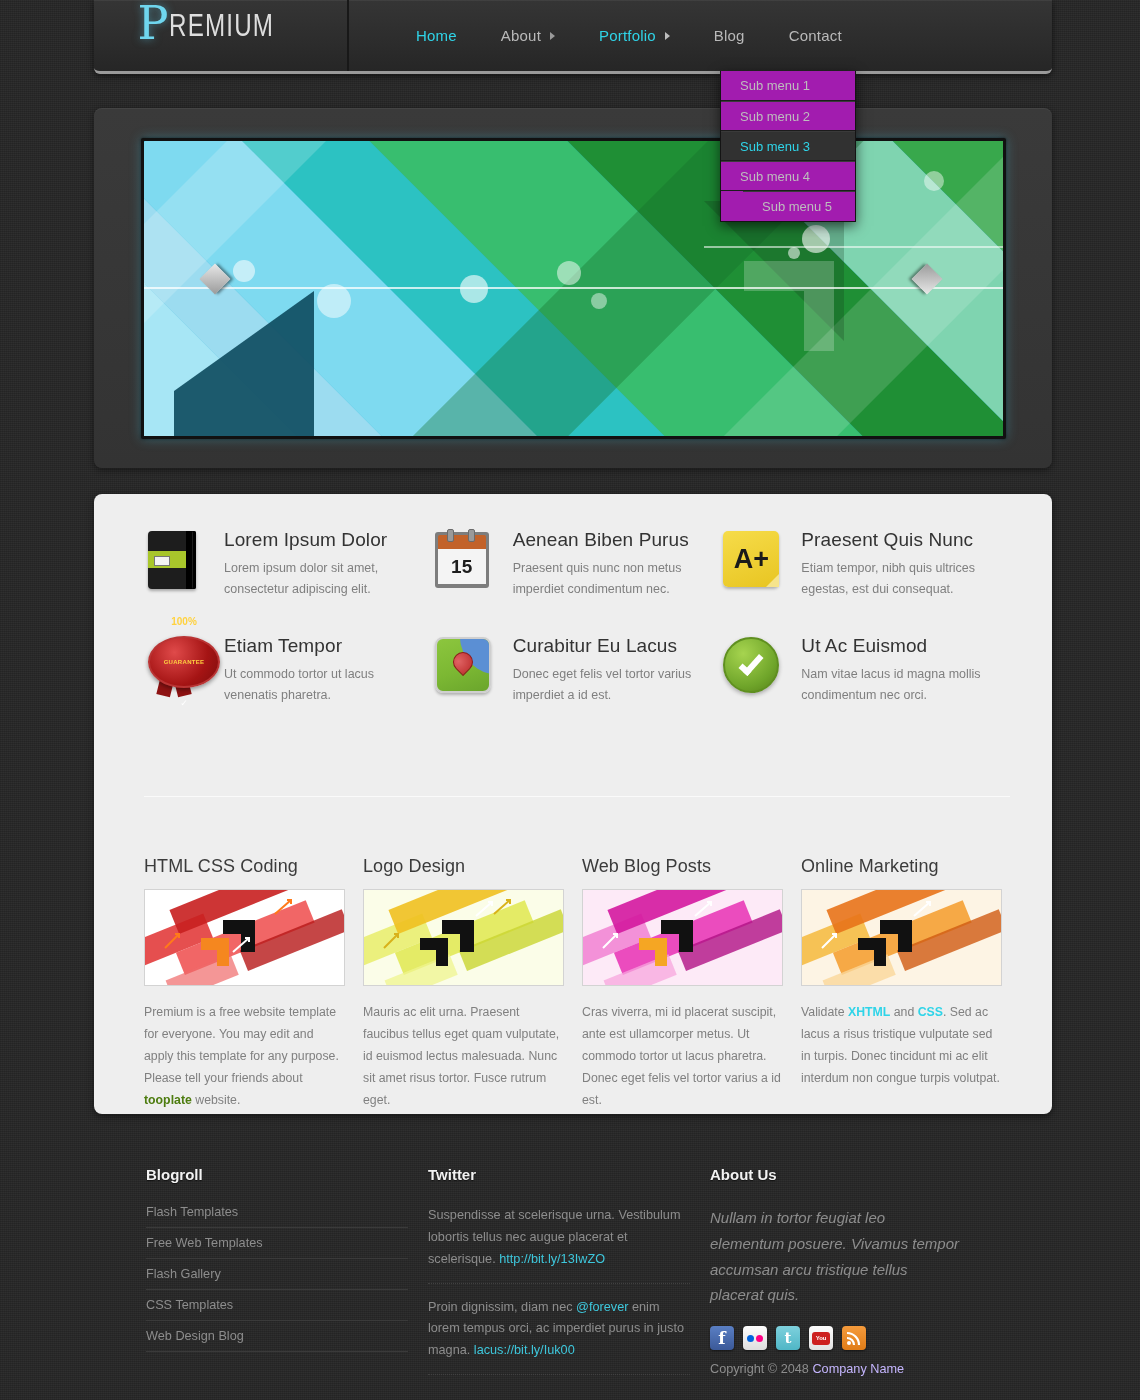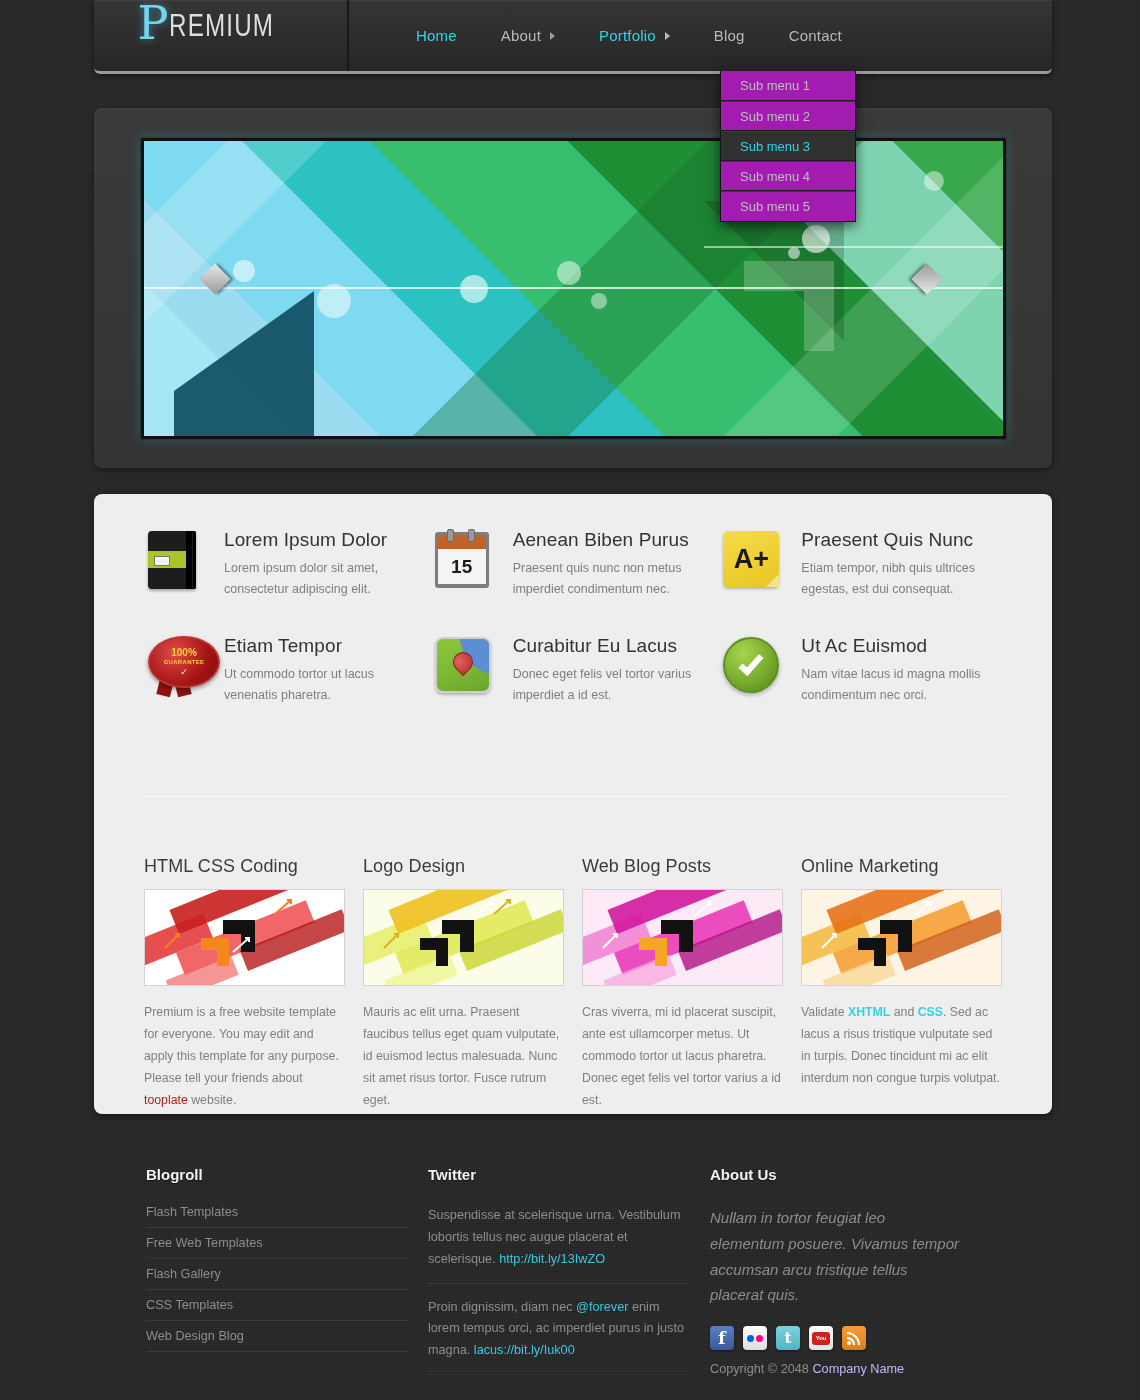--- a/index.html
+++ b/index.html
@@ -73,21 +73,21 @@
     z-index: 30;
   }
   .submenu-item {
     height: 30px; display: flex; align-items: center; padding-left: 19px;
     border-bottom: 1px solid #1c1c1c;
     border-top: 1px solid #3a3a3a;
     font-family: "Liberation Sans", sans-serif;
     font-size: 13px; color: #bdbdbd; cursor: pointer;
   }
   .submenu-item:first-child { border-top: none; }
-  .submenu-item:last-child { border-bottom: none; }
+  .submenu-item:last-child { border-bottom: none; margin-left: 22px; }
   .submenu-item.active { color: #2fd4e8; background: #313131; }
 
   
   .slider-wrap {
     position: absolute; left: 94px; top: 108px; width: 958px; height: 360px;
     background: linear-gradient(180deg, #3a3a3a 0%, #333333 100%);
     border-radius: 8px;
     box-shadow: 0 2px 6px rgba(0,0,0,0.45), inset 0 1px 0 rgba(255,255,255,0.05);
   }
   .slider-frame {
@@ -157,21 +157,21 @@
     box-shadow:0 2px 3px rgba(0,0,0,0.25);}
   .ic-note::after{content:"";position:absolute;right:0;bottom:0;border-width:0 0 13px 13px;border-style:solid;
     border-color:transparent transparent #f6e48c transparent;}
 
   .ic-badge { width:58px;height:60px;position:relative; margin:1px 0 0 1px;}
   .ic-badge .rib{position:absolute;bottom:0;width:14px;height:24px;background:#8d1212;}
   .ic-badge .rib.l{left:14px;transform:rotate(14deg);} .ic-badge .rib.r{right:14px;transform:rotate(-14deg);}
   .ic-badge .disc{position:absolute;left:3px;top:0;width:72px;height:52px;border-radius:50%;
     background:radial-gradient(circle at 36% 30%, #e04a4a, #a51414 60%, #7e0d0d 100%);
     border:2px solid #b93434; display:flex;flex-direction:column;align-items:center;justify-content:center;
-    box-shadow:0 2px 4px rgba(0,0,0,0.4);}
+    box-shadow:0 2px 4px rgba(0,0,0,0.4);gap:31px;}
   .ic-badge .t1{font-family:"Liberation Sans",sans-serif;font-weight:bold;font-size:10px;color:#ffd23f;line-height:1;}
   .ic-badge .t2{font-family:"Liberation Sans",sans-serif;font-weight:bold;font-size:6px;color:#ffd23f;line-height:1.6;letter-spacing:0.3px;}
   .ic-badge .t3{font-size:9px;color:#fff;line-height:1;}
 
   .ic-map{width:56px;height:56px;border-radius:8px;overflow:hidden;position:relative;margin:2px 0 0 2px;
     background:linear-gradient(160deg,#8cc63e 0%,#7cb833 55%,#6aa52c 100%);
     border:2px solid #cfcfcf; box-shadow:0 2px 3px rgba(0,0,0,0.25);}
   .ic-map .water{position:absolute;right:-6px;top:-6px;width:38px;height:38px;background:#5b8fd4;
     border-radius:0 0 0 100%;transform:rotate(10deg);}
   .ic-map .pin{position:absolute;left:16px;top:13px;width:20px;height:20px;border-radius:50% 50% 50% 0;
@@ -192,21 +192,21 @@
     font-size: 18px; color: #3b3b3b; margin-bottom: 12px; letter-spacing: 0.1px;
   }
   .thumb {
     width: 201px; height: 97px; border: 1px solid #d3d3d3; background: #fff;
     overflow: hidden; position: relative; margin-bottom: 16px;
   }
   .col-text {
     font-family: "Liberation Sans", sans-serif;
     font-size: 12.3px; color: #808080; line-height: 1.78;
   }
-  .col-text a { color: #b91c1c; text-decoration: none; }
+  .col-text a { color: #4d7c0f; text-decoration: none; font-weight: bold; }
   .col-text a.strong { color: #2fd4e8; font-weight: bold; }
 
   
   .footer { position: absolute; left: 0; top: 1140px; width: 1140px; height: 260px; }
   .footer-inner { position: absolute; left: 146px; top: 26px; width: 866px; display: flex; }
   .fcol { width: 282px; }
   .fcol:nth-child(2) { margin-left: 0; width: 282px; }
   .f-title {
     font-family: "Liberation Sans", sans-serif;
     font-weight: bold; font-size: 15px; color: #f2f2f2; margin-bottom: 22px;

